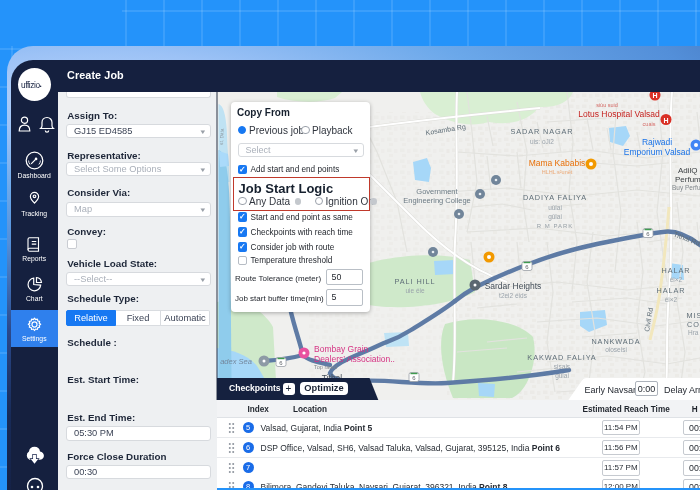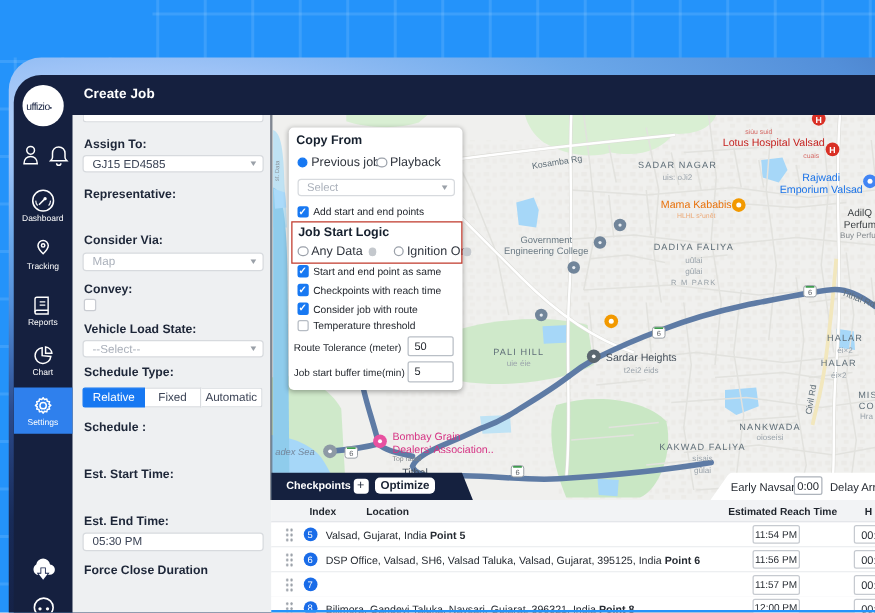--- a/index.html
+++ b/index.html
@@ -97,37 +97,39 @@
 <div id="frame" class="abs"></div>
 <div id="win" class="abs">
   <div id="hdr" class="abs">
       <span class="title">Create Job</span>
     </div>
   <div id="form" class="abs">
     <div class="finput" style="top:0px;height:5.5px;border-radius:0 0 3px 3px;border-top:none"></div>
     <div class="flabel" style="top:18px">Assign To:</div>
     <div class="finput" style="top:31.5px">GJ15 ED4585<span class="car">▾</span></div>
     <div class="flabel" style="top:58px">Representative:</div>
+    <div class="finput ph" style="top:69.8px">Select Some Options<span class="car">▾</span></div>
     <div class="flabel" style="top:95px">Consider Via:</div>
     <div class="finput ph" style="top:110.2px">Map<span class="car">▾</span></div>
     <div class="flabel" style="top:133.5px">Convey:</div>
     <div style="position:absolute;left:9.5px;top:147px;width:9.5px;height:9.5px;background:#fff;border:1px solid #c9ccd2;border-radius:2px"></div>
     <div class="flabel" style="top:166px">Vehicle Load State:</div>
     <div class="finput ph" style="top:179.6px">--Select--<span class="car">▾</span></div>
     <div class="flabel" style="top:201px">Schedule Type:</div>
     <div class="seg" style="top:218px">
       <div class="on" style="width:50px">Relative</div>
       <div style="width:45px">Fixed</div>
       <div style="width:49px">Automatic</div>
     </div>
     <div class="flabel" style="top:245px">Schedule :</div>
     <div class="flabel" style="top:281.5px">Est. Start Time:</div>
     <div class="flabel" style="top:320px">Est. End Time:</div>
     <div class="finput" style="top:334px">05:30 PM</div>
     <div class="flabel" style="top:359px">Force Close Duration</div>
+    <div class="finput" style="top:372.7px">00:30</div>
   </div>
   <div id="map" class="abs">
   <svg width="483" height="398" viewBox="0 0 483 398" text-anchor="middle" font-family="Liberation Sans, sans-serif">
     <defs>
       <pattern id="bld" width="13" height="11" patternUnits="userSpaceOnUse">
         <rect x="1" y="1.5" width="4.5" height="3.5" fill="#e7e5e1"></rect>
         <rect x="8" y="2" width="3.5" height="4" fill="#e9e7e3"></rect>
         <rect x="3" y="7" width="4" height="3" fill="#e8e6e2"></rect>
       </pattern>
     </defs>
@@ -313,21 +315,21 @@
   </div>
   <div id="copy" class="abs">
     <div class="ttl">Copy From</div>
     <div class="radio on" style="left:7px;top:24px"></div>
     <div class="rlbl" style="left:18.5px;top:23.5px">Previous job</div>
     <div class="radio" style="left:70.5px;top:24px"></div>
     <div class="rlbl" style="left:81.5px;top:23.5px">Playback</div>
     <div class="finput ph" style="left:7px;top:41px;width:126.5px;font-size:9px">Select<span class="car">▾</span></div>
     <div class="cbx" style="left:7px;top:63px">✓</div>
     <div class="clbl" style="left:20px;top:63.5px">Add start and end points</div>
-    <div style="position:absolute;left:8px;top:79px;font-size:10px;font-weight:700;color:#16202e">Job Start Logic</div>
+    <div style="position:absolute;left:8px;top:79px;font-size:13px;font-weight:700;color:#16202e">Job Start Logic</div>
     <div class="radio" style="left:7.5px;top:95px"></div>
     <div class="rlbl" style="left:18.5px;top:94.5px">Any Data</div>
     <div style="position:absolute;left:64px;top:96.5px;width:6.5px;height:6.5px;border-radius:50%;background:#c4c8cd"></div>
     <div class="radio" style="left:84px;top:95px"></div>
     <div class="rlbl" style="left:95px;top:94.5px">Ignition On</div>
     <div style="position:absolute;left:139.5px;top:96.5px;width:6.5px;height:6.5px;border-radius:50%;background:#c4c8cd"></div>
     <div class="cbx" style="left:7px;top:110.5px">✓</div>
     <div class="clbl" style="left:20px;top:111px">Start and end point as same</div>
     <div class="cbx" style="left:7px;top:125.5px">✓</div>
     <div class="clbl" style="left:20px;top:126px">Checkpoints with reach time</div>

